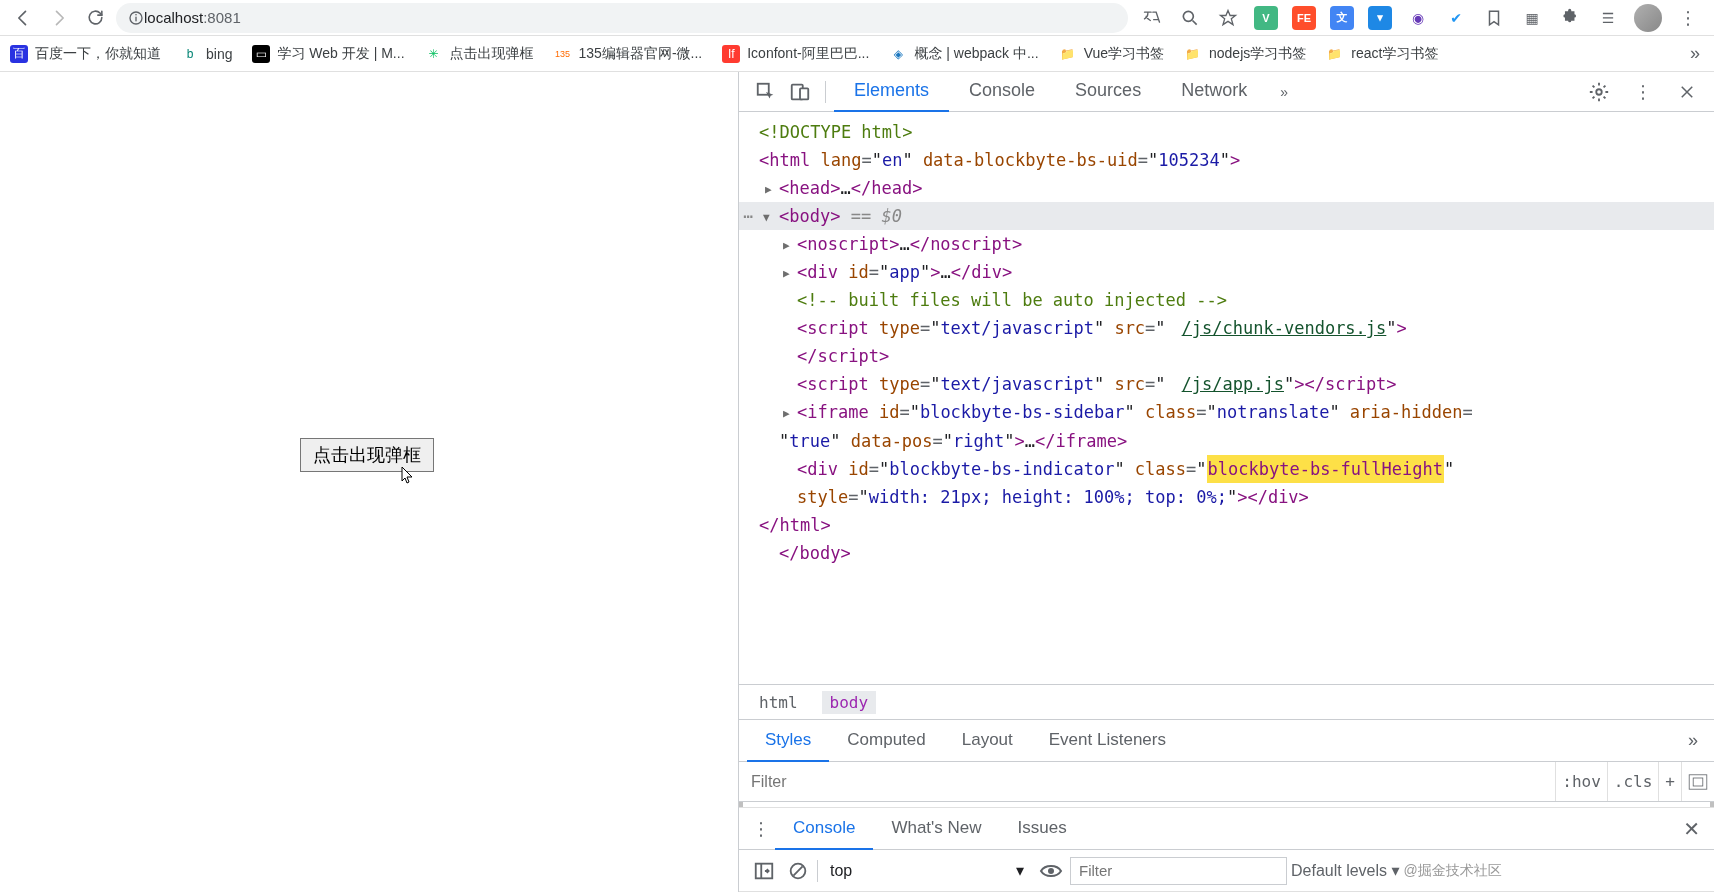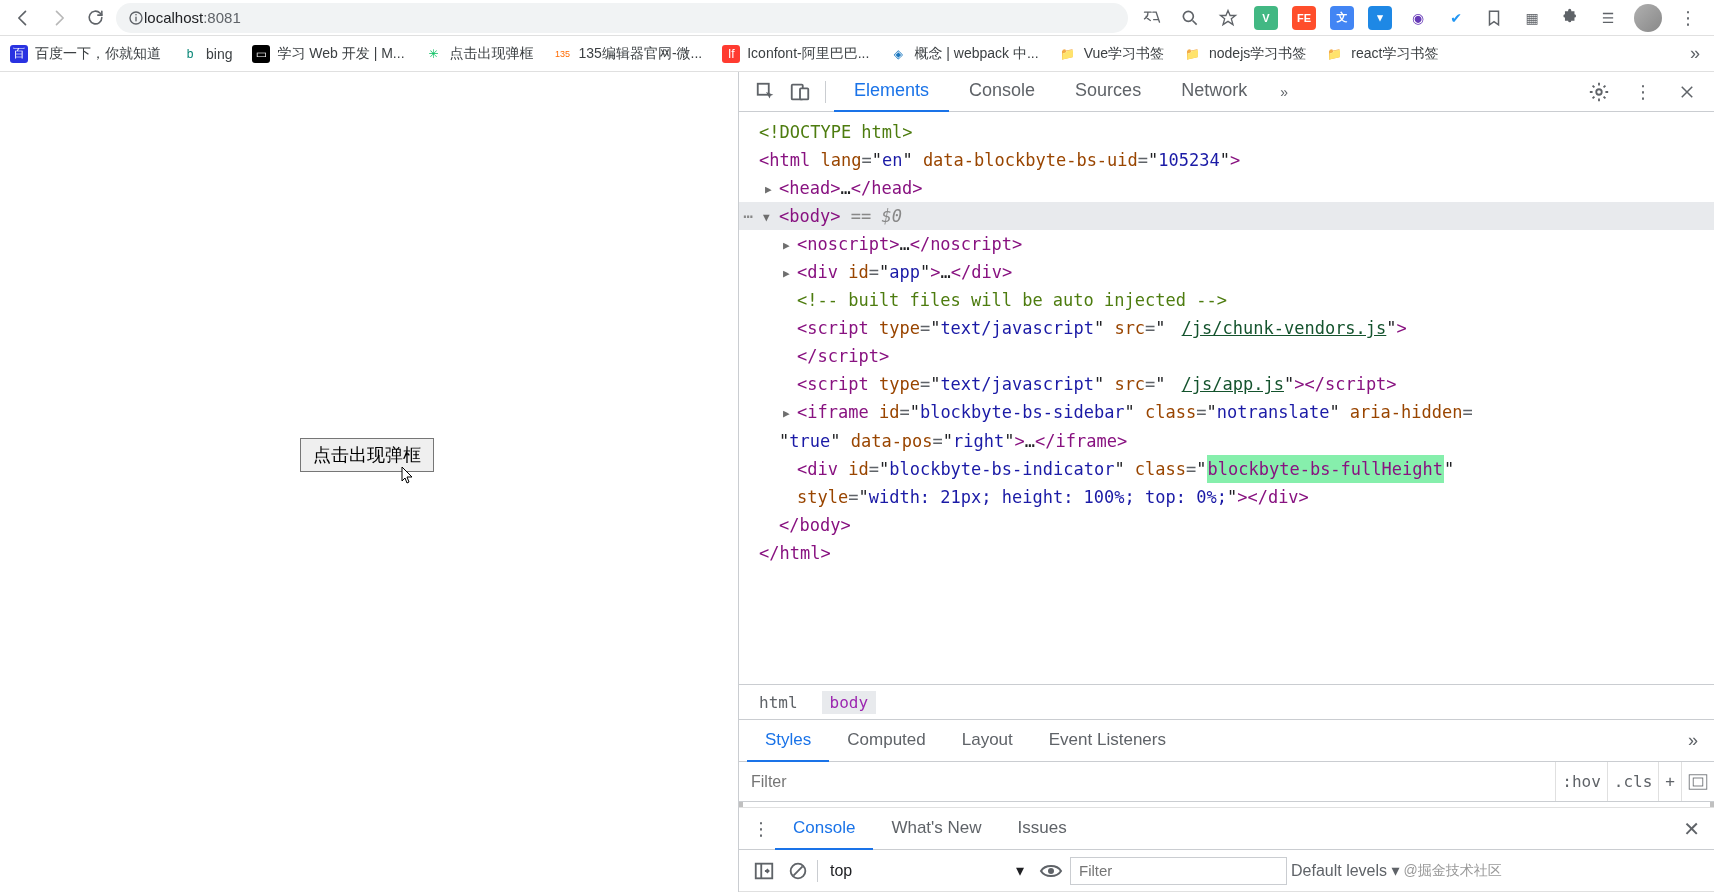--- a/index.html
+++ b/index.html
@@ -50,21 +50,21 @@
 .ind3 .tri { left: 44px; }
 .sel-row { background: #e8eaed; }
 .dots3 { position: absolute; left: 4px; color: #888; letter-spacing: 1px; }
 .t-punc { color: #881280; }
 .t-tag  { color: #881280; }
 .t-attr { color: #994500; }
 .t-val  { color: #1a1aa6; }
 .t-eq   { color: #5f6368; }
 .t-comm { color: #4d7c0f; }
 .t-link { color: #14532d; text-decoration: underline; margin-left: 16px; }
-.t-hl   { background: #86efac; color: #881280; padding: 4px 1px; }
+.t-hl   { background: #fde047; color: #881280; padding: 4px 1px; }
 .t-sel  { color: #888; font-style: italic; }
 
 
 .crumbs { display: flex; align-items: center; height: 36px; border-top: 1px solid #cacdd1; border-bottom: 1px solid #cacdd1; padding: 0 12px; gap: 16px; font-family: Consolas, monospace; font-size: 16px; }
 .crumb { color: #5f6368; cursor: pointer; padding: 2px 8px; }
 .crumb.active { background: #e8eaed; color: #9c27b0; }
 
 
 .styles-tabs { display: flex; align-items: center; height: 42px; border-bottom: 1px solid #cacdd1; padding: 0 8px; gap: 0; }
 .st-tab { padding: 0 18px; height: 42px; display: flex; align-items: center; font-size: 17px; color: #5f6368; cursor: pointer; border-bottom: 2px solid transparent; }
@@ -266,22 +266,22 @@
       <div class="ln ind3"><span class="tri">▶</span><span class="t-punc">&lt;</span><span class="t-tag">noscript</span><span class="t-punc">&gt;</span>…<span class="t-punc">&lt;/</span><span class="t-tag">noscript</span><span class="t-punc">&gt;</span></div>
       <div class="ln ind3"><span class="tri">▶</span><span class="t-punc">&lt;</span><span class="t-tag">div</span> <span class="t-attr">id</span><span class="t-eq">=</span>"<span class="t-val">app</span>"<span class="t-punc">&gt;</span>…<span class="t-punc">&lt;/</span><span class="t-tag">div</span><span class="t-punc">&gt;</span></div>
       <div class="ln ind3"><span class="t-comm">&lt;!-- built files will be auto injected --&gt;</span></div>
       <div class="ln ind3"><span class="t-punc">&lt;</span><span class="t-tag">script</span> <span class="t-attr">type</span><span class="t-eq">=</span>"<span class="t-val">text/javascript</span>" <span class="t-attr">src</span><span class="t-eq">=</span>"<span class="t-link">/js/chunk-vendors.js</span>"<span class="t-punc">&gt;</span></div>
       <div class="ln ind3"><span class="t-punc">&lt;/</span><span class="t-tag">script</span><span class="t-punc">&gt;</span></div>
       <div class="ln ind3"><span class="t-punc">&lt;</span><span class="t-tag">script</span> <span class="t-attr">type</span><span class="t-eq">=</span>"<span class="t-val">text/javascript</span>" <span class="t-attr">src</span><span class="t-eq">=</span>"<span class="t-link">/js/app.js</span>"<span class="t-punc">&gt;&lt;/</span><span class="t-tag">script</span><span class="t-punc">&gt;</span></div>
       <div class="ln ind3"><span class="tri">▶</span><span class="t-punc">&lt;</span><span class="t-tag">iframe</span> <span class="t-attr">id</span><span class="t-eq">=</span>"<span class="t-val">blockbyte-bs-sidebar</span>" <span class="t-attr">class</span><span class="t-eq">=</span>"<span class="t-val">notranslate</span>" <span class="t-attr">aria-hidden</span><span class="t-eq">=</span></div>
       <div class="ln ind2">"<span class="t-val">true</span>" <span class="t-attr">data-pos</span><span class="t-eq">=</span>"<span class="t-val">right</span>"<span class="t-punc">&gt;</span>…<span class="t-punc">&lt;/</span><span class="t-tag">iframe</span><span class="t-punc">&gt;</span></div>
       <div class="ln ind3"><span class="t-punc">&lt;</span><span class="t-tag">div</span> <span class="t-attr">id</span><span class="t-eq">=</span>"<span class="t-val">blockbyte-bs-indicator</span>" <span class="t-attr">class</span><span class="t-eq">=</span>"<span class="t-hl">blockbyte-bs-fullHeight</span>"</div>
       <div class="ln ind3"><span class="t-attr">style</span><span class="t-eq">=</span>"<span class="t-val">width: 21px; height: 100%; top: 0%;</span>"<span class="t-punc">&gt;&lt;/</span><span class="t-tag">div</span><span class="t-punc">&gt;</span></div>
+      <div class="ln ind1"><span class="t-punc">&lt;/</span><span class="t-tag">html</span><span class="t-punc">&gt;</span></div>
       <div class="ln ind2"><span class="t-punc">&lt;/</span><span class="t-tag">body</span><span class="t-punc">&gt;</span></div>
-      <div class="ln ind1"><span class="t-punc">&lt;/</span><span class="t-tag">html</span><span class="t-punc">&gt;</span></div>
     </div>
 
     <div class="crumbs">
       <span class="crumb">html</span>
       <span class="crumb active">body</span>
     </div>
 
     <div class="styles-tabs">
       <div class="st-tab active">Styles</div>
       <div class="st-tab">Computed</div>

